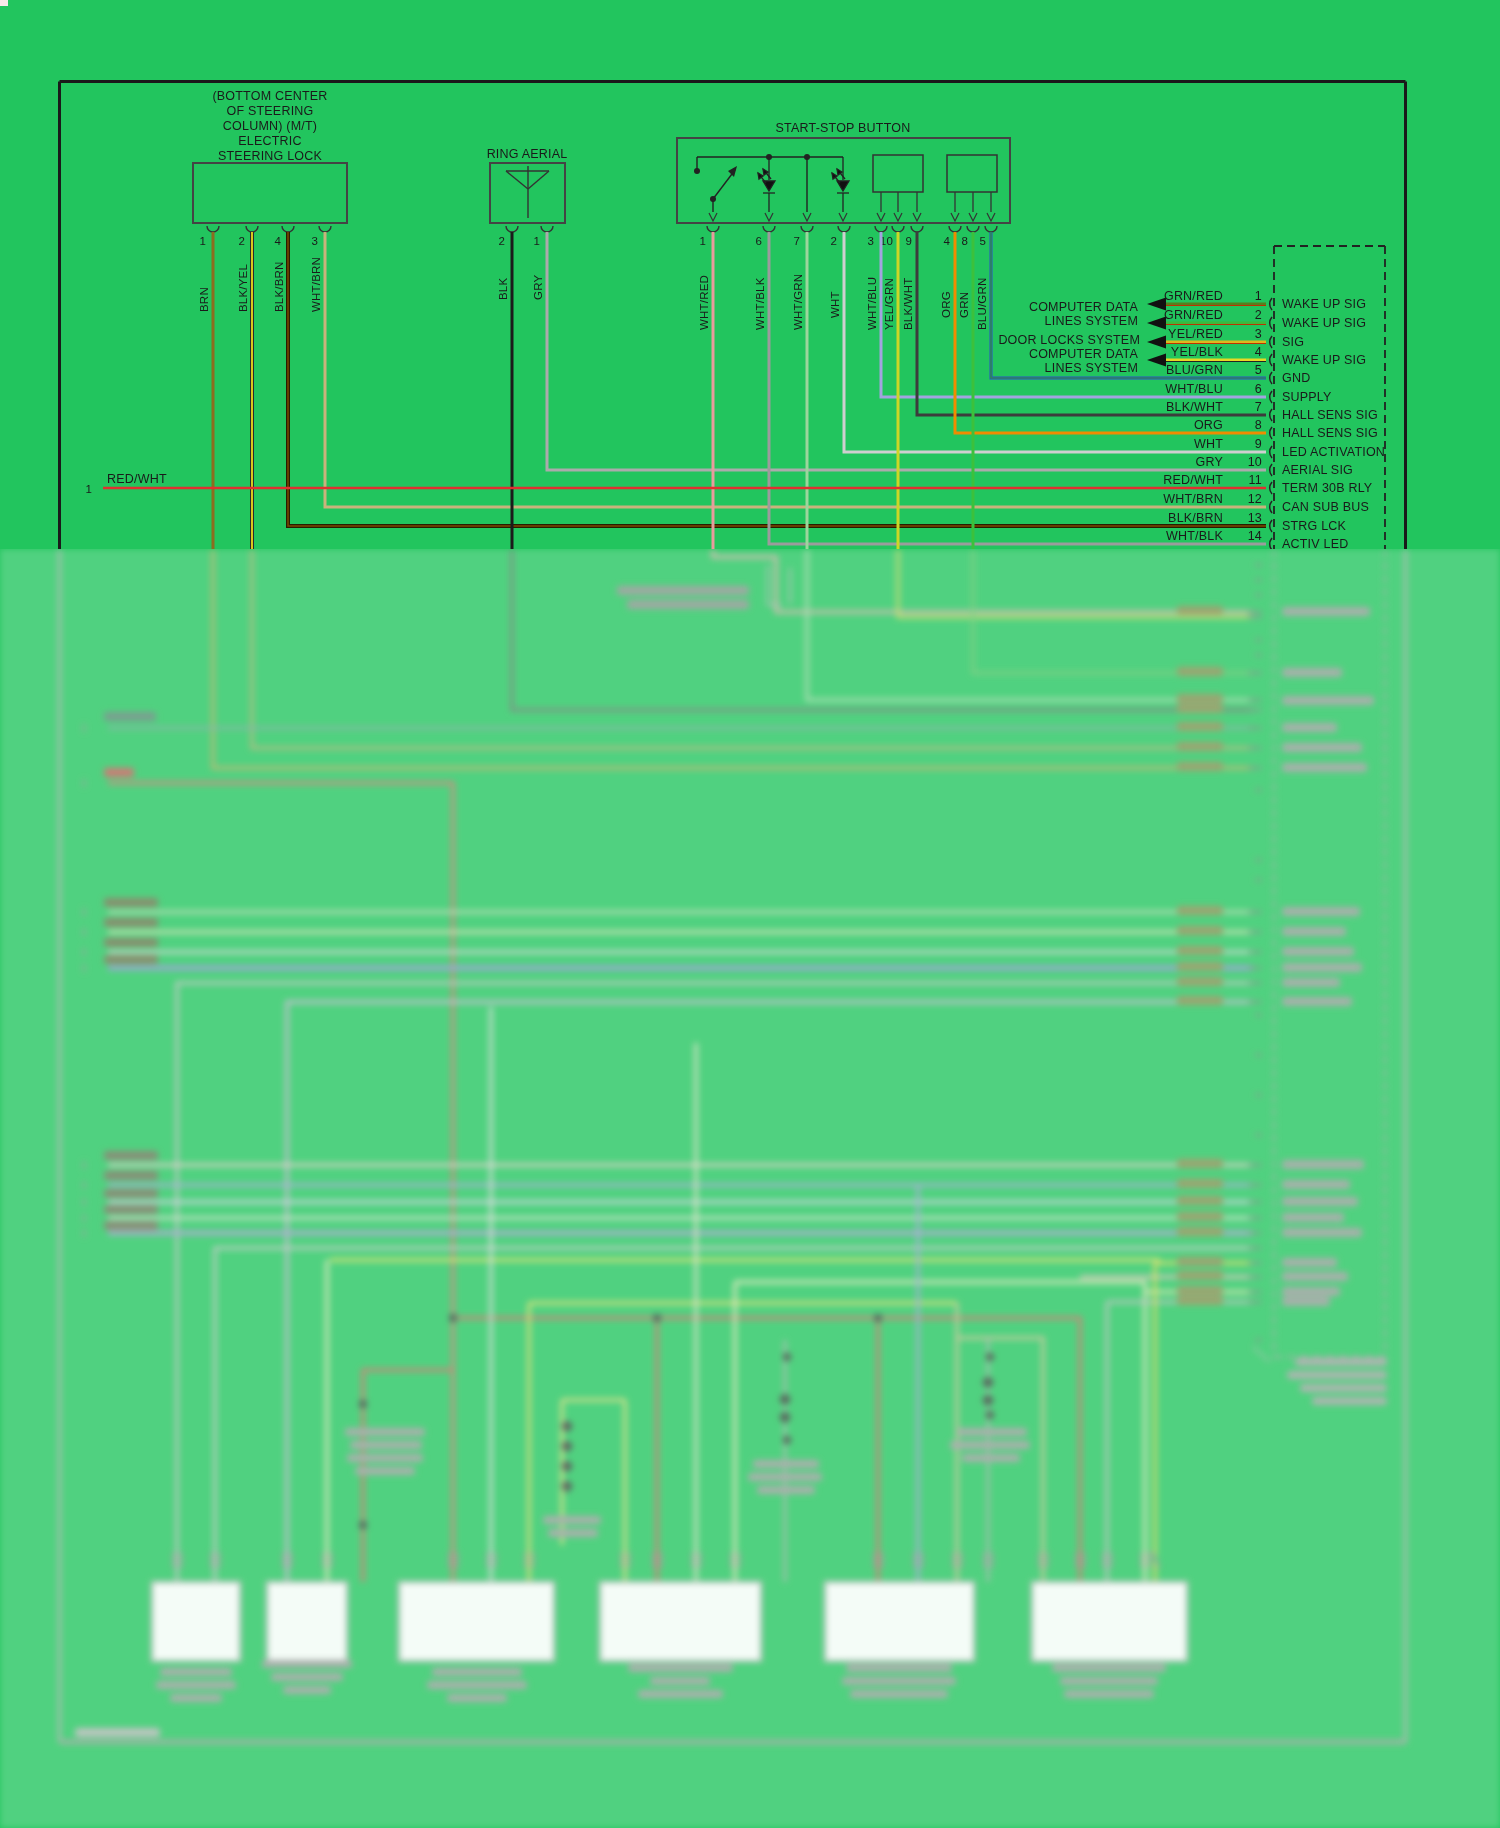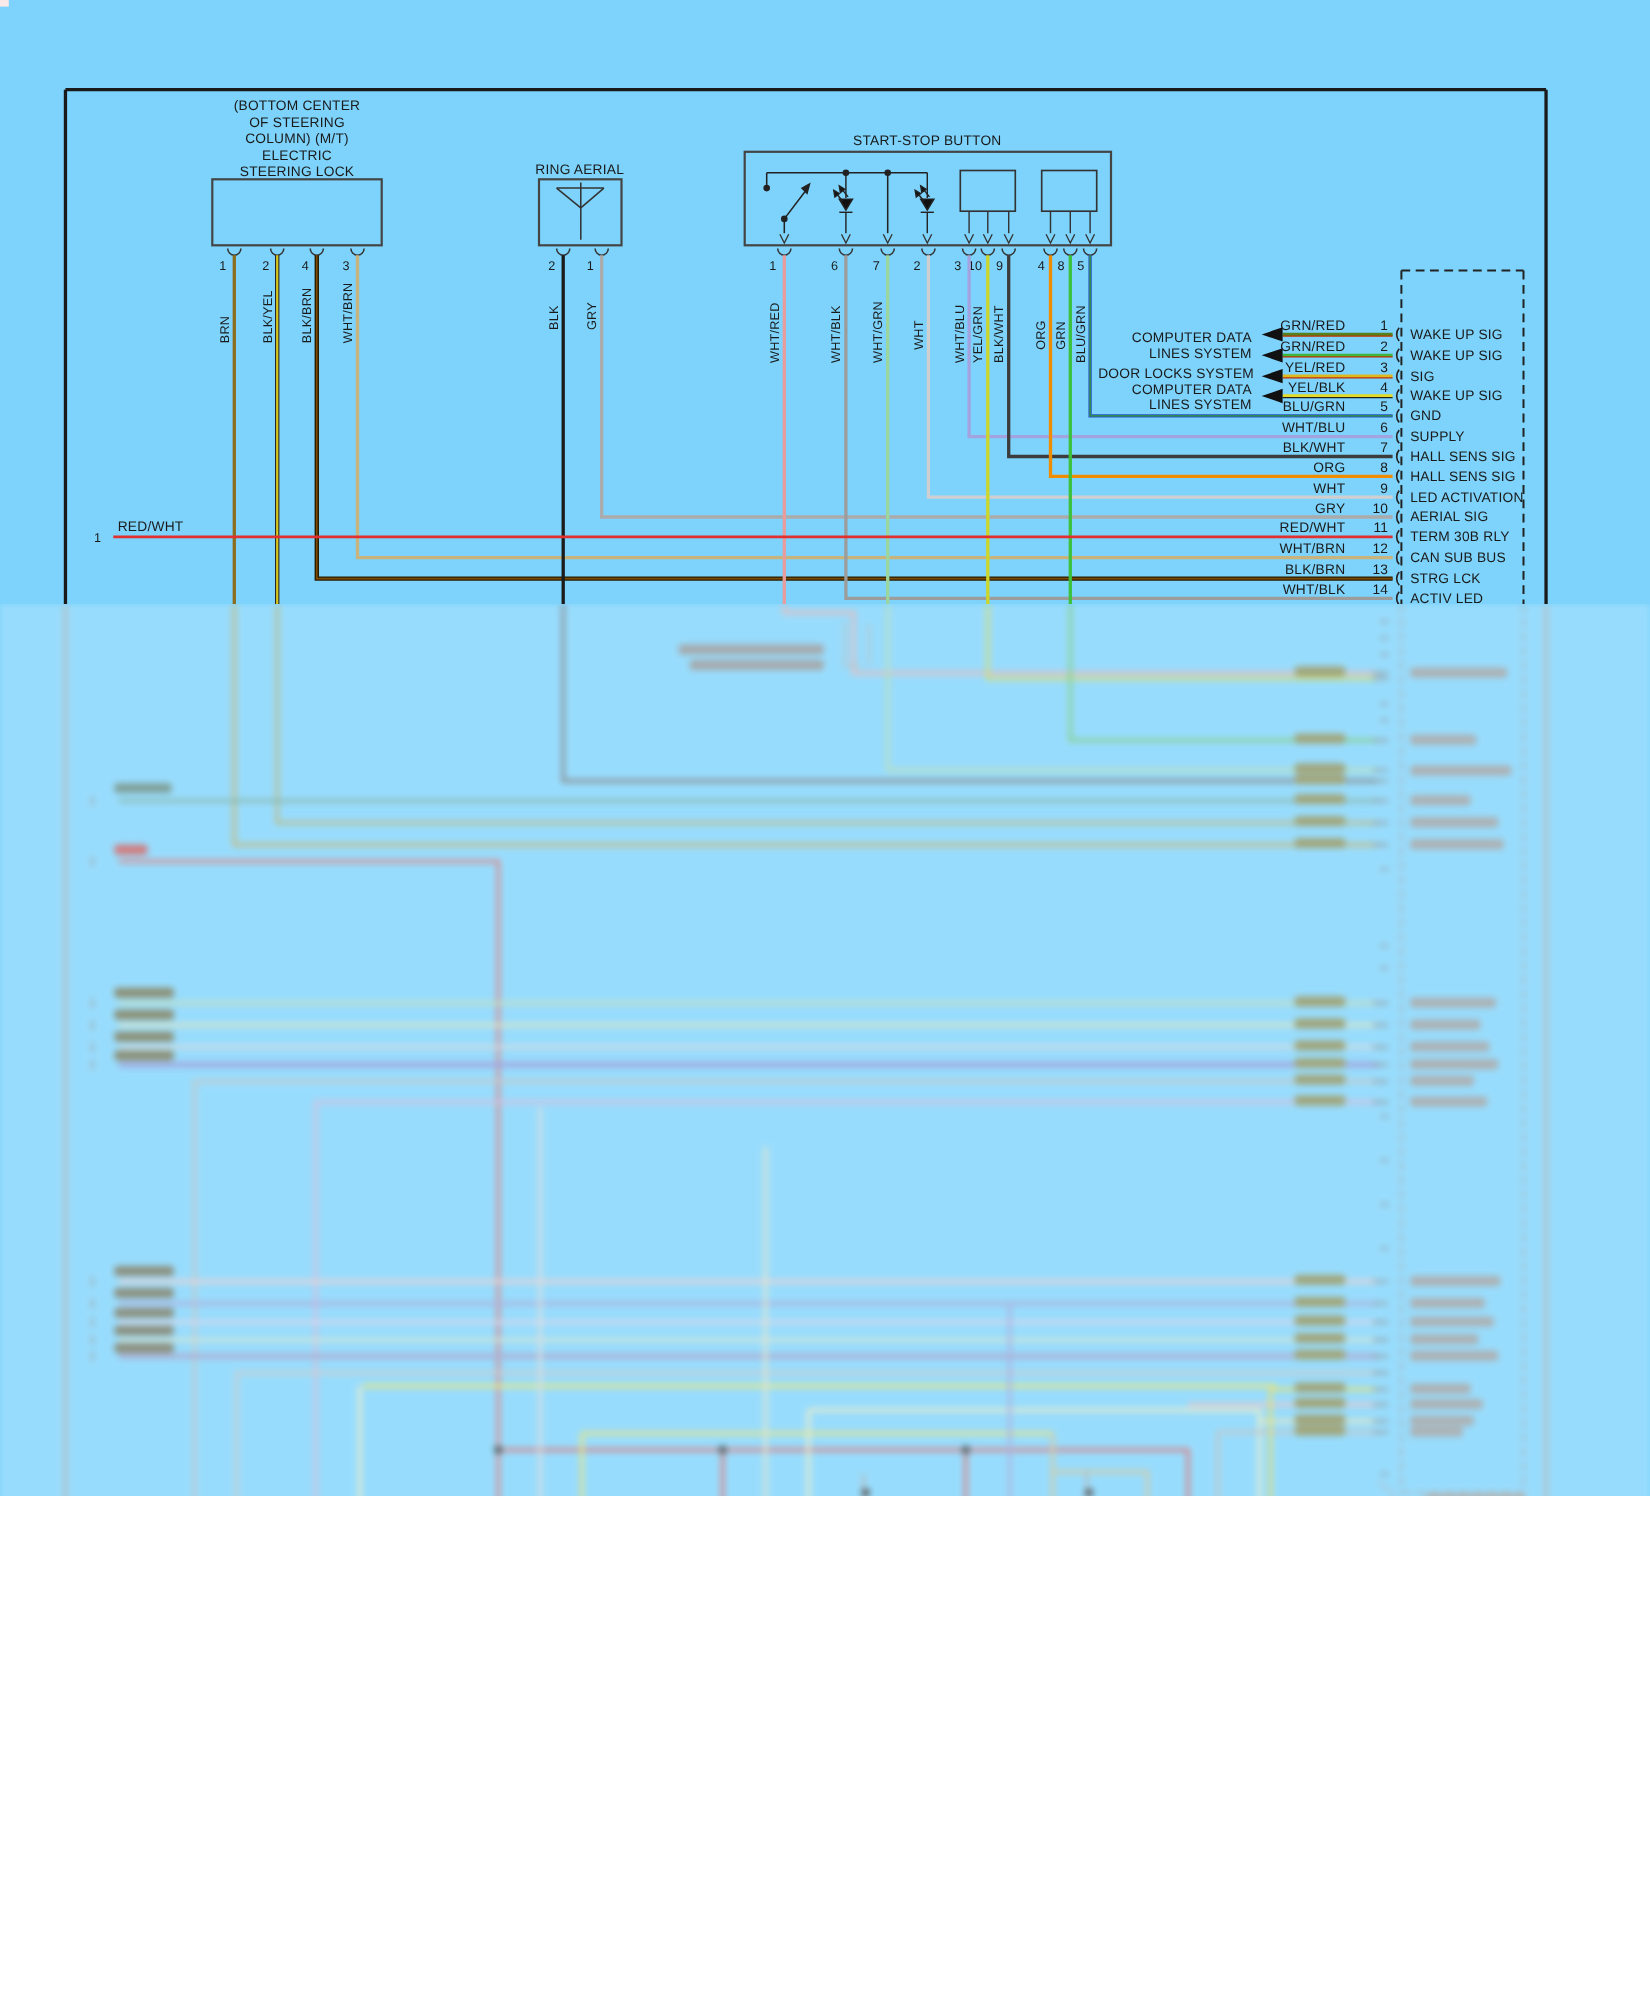--- a/index.html
+++ b/index.html
@@ -1,16 +1,16 @@
 <!DOCTYPE html>
 <html><head>
 <meta charset="utf-8">
 <style>
   html,body{margin:0;padding:0;background:#fff;}
-  #stage{position:relative;width:1500px;height:1360px;background:#7dd3fc;overflow:hidden;
+  #stage{position:relative;width:1500px;height:1828px;background:#22c55e;overflow:hidden;
          font-family:"Liberation Sans", sans-serif;}
   svg text{font-family:"Liberation Sans", sans-serif;fill:#1a1a1a;}
   .t12{font-size:12.5px;letter-spacing:.2px;}
   .t11{font-size:11.5px;letter-spacing:.2px;}
   .vert{font-size:11.5px;letter-spacing:.2px;}
   #blurwrap{position:absolute;left:0;top:549px;width:1500px;height:1279px;overflow:hidden;}
   #blurwrap svg{filter:blur(3px) saturate(.95) opacity(.95);}
   #corner-smudge{position:absolute;left:0;top:0;width:8px;height:6px;background:#f9e9e9;}
 </style>
 </head>

